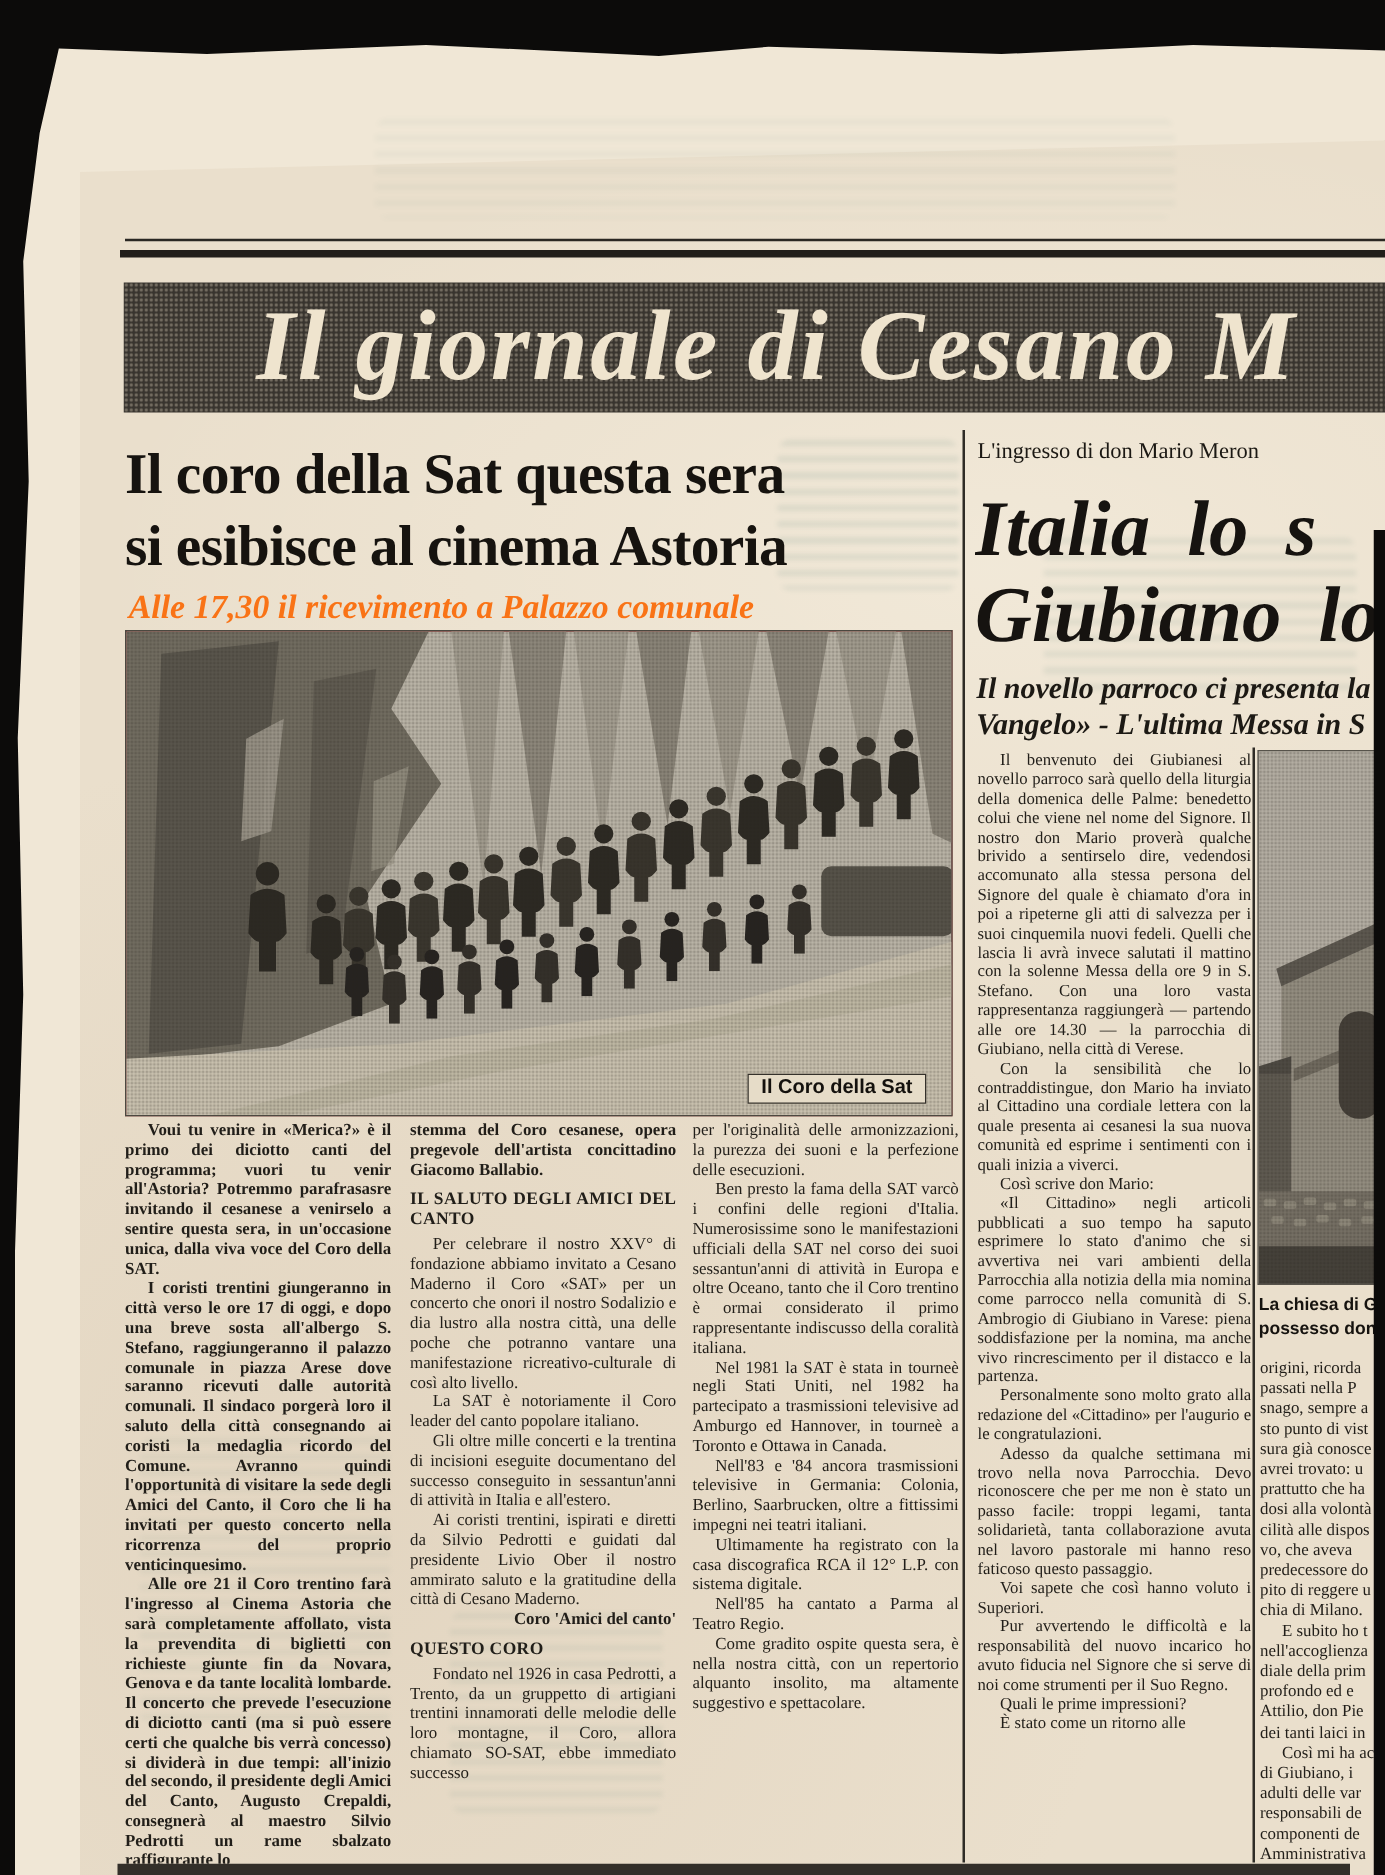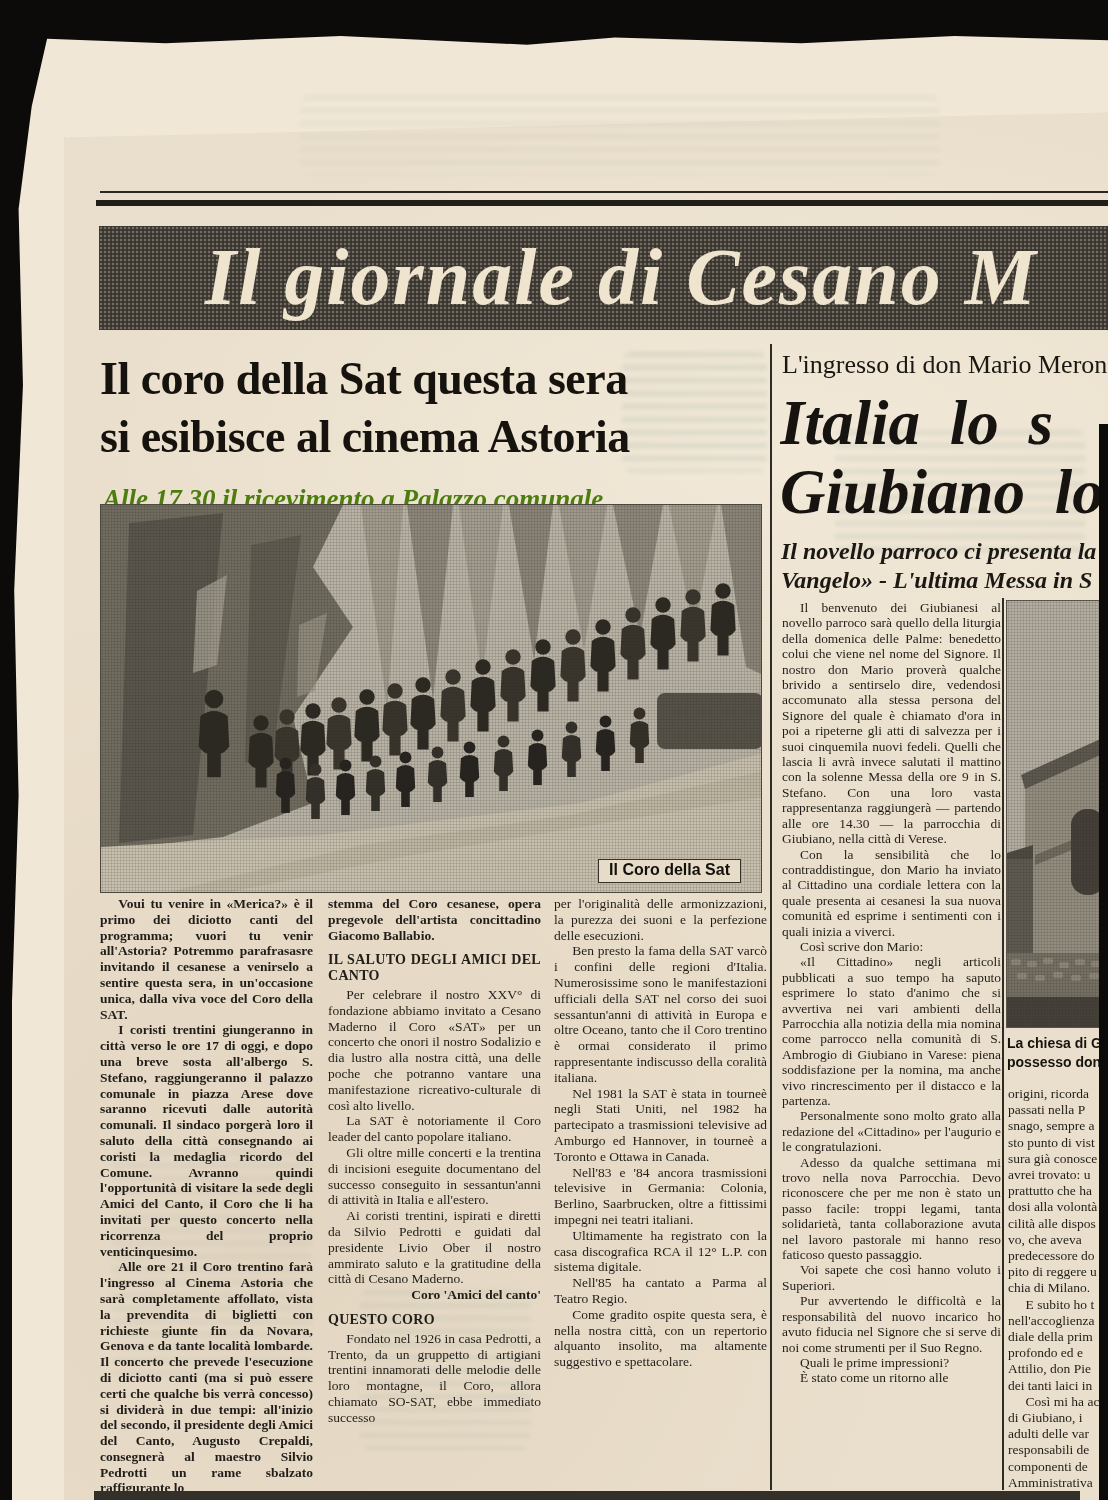--- a/index.html
+++ b/index.html
@@ -37,22 +37,22 @@
     background-image:radial-gradient(rgba(233,221,197,.34) .9px,rgba(233,221,197,0) 1.7px);
     background-size:4px 4px;
   }
   .masthead .txt{
     font-style:italic;font-weight:600;font-size:80px;line-height:102px;
     color:#efe4ce;padding-left:106px;white-space:nowrap;letter-spacing:2px;
   }
   
   .lh{position:absolute;left:100px;top:350px;width:648px;
       font-weight:700;font-size:46px;line-height:58px;color:#16130f;letter-spacing:-.5px;}
-  .ldeck{position:absolute;left:103px;top:484px;width:600px;
-      font-style:italic;font-weight:700;font-size:27px;color:#4d7c0f;}
+  .ldeck{position:absolute;left:103px;top:470px;width:600px;
+      font-style:italic;font-weight:700;font-size:27px;color:#f97316;}
   .photo1{position:absolute;left:100px;top:504px;width:662px;height:389px;
       box-sizing:border-box;border:1px solid #4c4840;background:#7f1d1d;overflow:hidden;}
   .photo1::after,.photo2::after{
       content:"";position:absolute;inset:0;
       background-image:radial-gradient(rgba(40,36,28,.22) .8px,rgba(40,36,28,0) 1.4px);
       background-size:3px 3px;}
   .pcap{position:absolute;right:20px;bottom:9px;z-index:3;
       background:#e6dcc8;border:1.5px solid #34302a;padding:1px 10px 3px;
       font-family:"Liberation Sans",sans-serif;font-weight:700;font-size:16px;color:#14110d;}
   
@@ -65,21 +65,21 @@
   .col p.noind{text-indent:0;}
   .col p.bold{font-weight:700;}
   .colhead{font-size:14px;font-weight:700;margin:9px 0 3px;text-indent:0;
       letter-spacing:.3px;text-align:justify;}
   .sig{text-align:right;font-weight:700;text-indent:0;margin:3px 0 2px;}
   
   .vd1{position:absolute;left:770px;top:344px;bottom:10px;width:2px;background:#2f2c26;}
   .vd2{position:absolute;left:1002px;top:598px;bottom:10px;width:2px;background:#2f2c26;}
   
   .kicker{position:absolute;left:782px;top:350px;width:326px;overflow:hidden;
-      font-size:26px;white-space:nowrap;color:#1b1813;}
+      font-size:18px;white-space:nowrap;color:#1b1813;}
   .rh{position:absolute;left:780px;top:389px;width:328px;height:142px;overflow:hidden;
       font-style:italic;font-weight:700;font-size:63px;line-height:69px;
       word-spacing:14px;white-space:nowrap;color:#161310;}
   .rdeck{position:absolute;left:781px;top:537px;width:327px;height:60px;overflow:hidden;
       font-style:italic;font-weight:700;font-size:24px;line-height:29px;
       white-space:nowrap;color:#1c1914;}
   .rcol1{position:absolute;left:782px;top:600px;width:219px;height:892px;overflow:hidden;
       font-size:13.4px;line-height:15.4px;text-align:justify;color:#211e19;}
   .rcol1 p{margin:0;text-indent:1.35em;}
   .photo2{position:absolute;left:1006px;top:600px;width:102px;height:428px;

